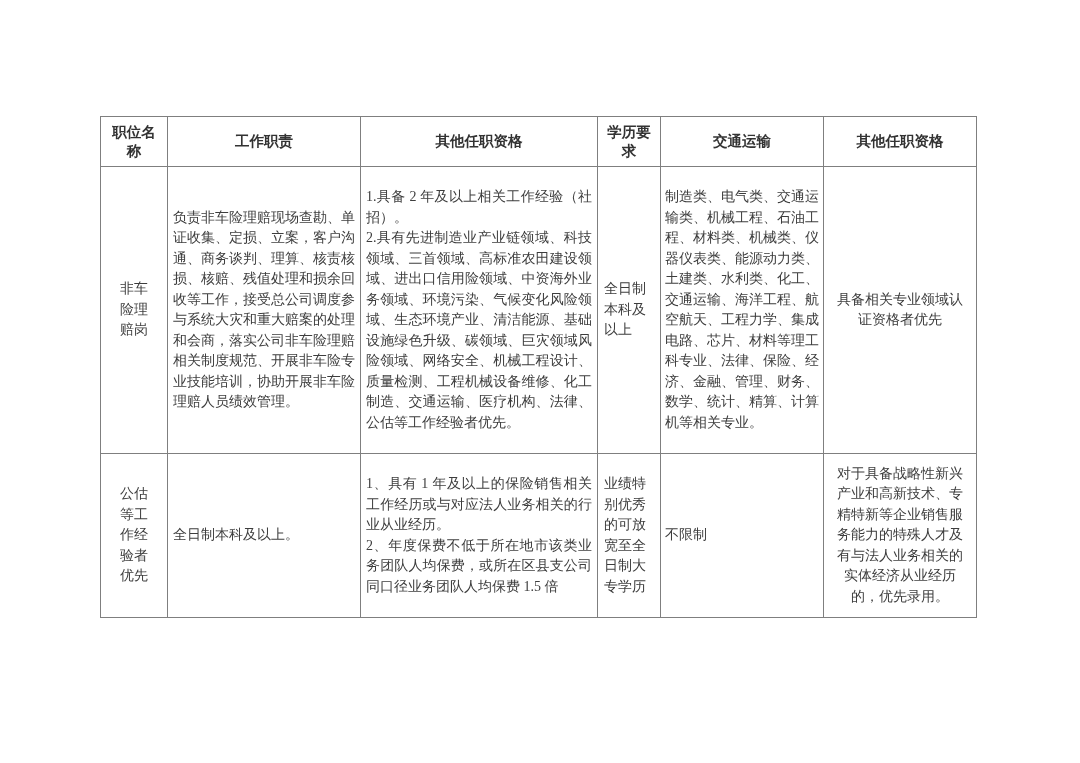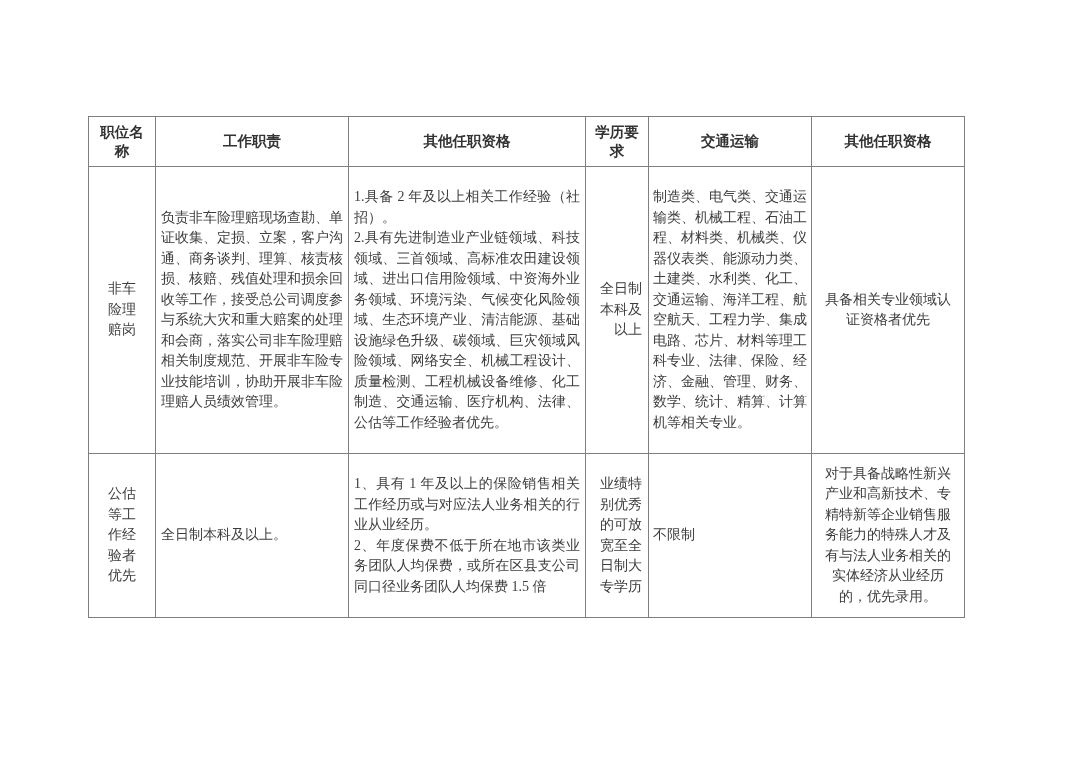--- a/index.html
+++ b/index.html
@@ -14,21 +14,21 @@
     overflow: hidden;
   }
   .page {
     position: relative;
     width: 1080px;
     height: 763px;
     background: #ffffff;
   }
   table.job-table {
     position: absolute;
-    left: 88px;
+    left: 100px;
     top: 116px;
     width: 876px;
     border-collapse: collapse;
     table-layout: fixed;
     color: #3d3d3d;
   }
   .job-table th,
   .job-table td {
     border: 1px solid #7f7f7f;
     vertical-align: middle;
@@ -57,21 +57,21 @@
     padding: 2px 5px;
     white-space: pre-wrap;
     margin-top: 36px;
   }
   td.c-experience {
     text-align: justify;
     padding: 20px 5px;
     white-space: pre-wrap;
   }
   td.c-education {
-    text-align: right;
+    text-align: left;
     padding: 12px 6px;
   }
   td.c-major {
     text-align: justify;
     padding: 2px 4px;
     white-space: pre-wrap;
   }
   td.c-other {
     text-align: center;
     padding: 2px 8px;

